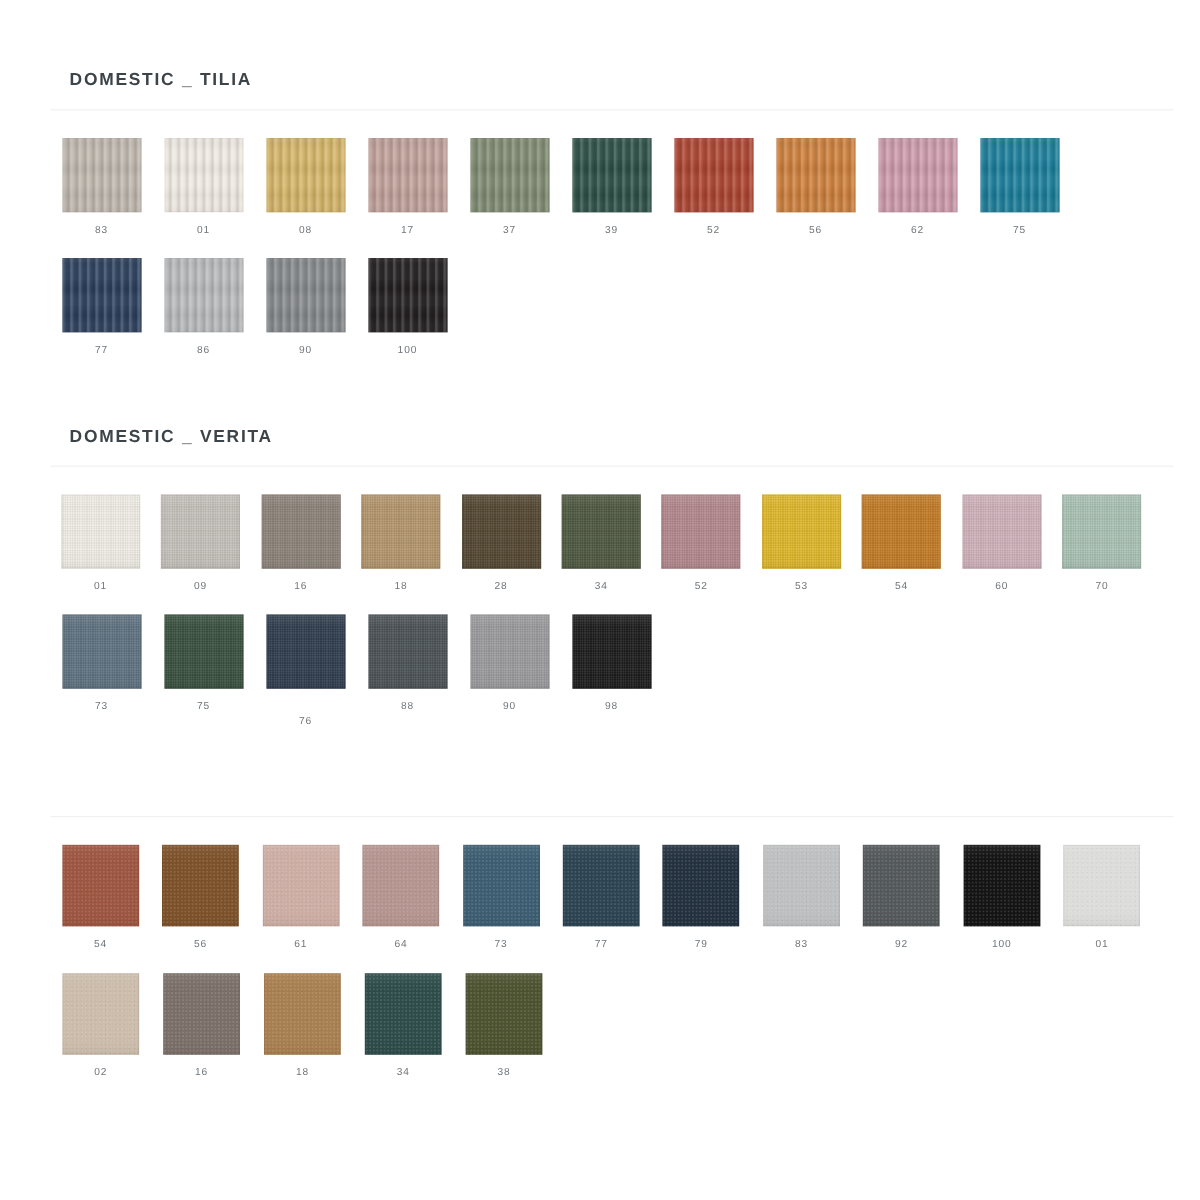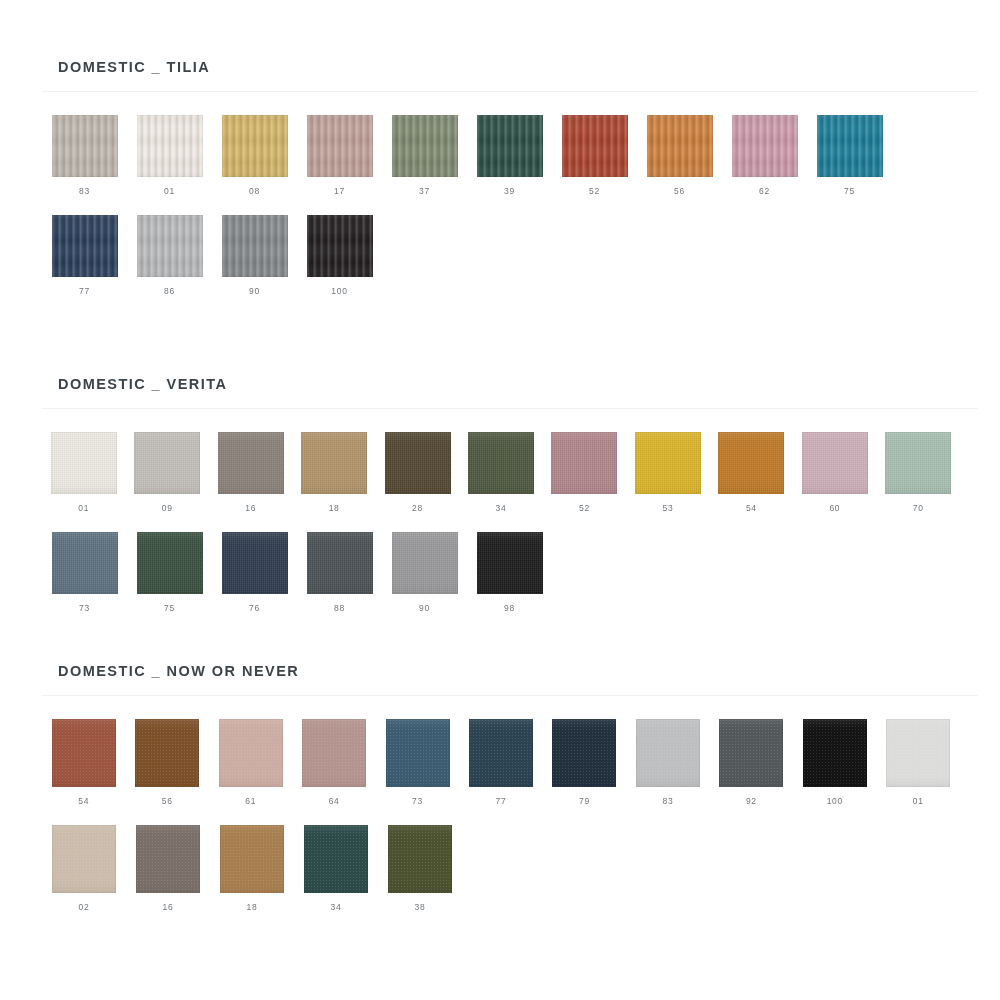--- a/index.html
+++ b/index.html
@@ -220,21 +220,21 @@
             </div>
             <div class="swatch-cell" style="width: 85px;">
               <div class="swatch-chip tex-corduroy" style="width: 66px; height: 62px; background-color: rgb(35, 31, 32);">
                 <span class="rib"></span>
               </div>
               <div class="swatch-label">100</div>
             </div>
           </div>
         </div>
       </div>
-      <div class="collection" style="position: absolute; left: 0px; top: 377px;">
+      <div class="collection" style="position: absolute; left: 0px; top: 357px;">
         <div class="collection-header">DOMESTIC _ VERITA</div>
         <div class="collection-rule"></div>
         <div class="swatch-rows">
           <div class="swatch-row">
             <div class="swatch-cell" style="width: 85px;">
               <div class="swatch-chip tex-woven" style="width: 66px; height: 62px; background-color: rgb(238, 235, 228);">
                 <span class="rib"></span>
               </div>
               <div class="swatch-label">01</div>
             </div>
@@ -305,21 +305,21 @@
                 <span class="rib"></span>
               </div>
               <div class="swatch-label">73</div>
             </div>
             <div class="swatch-cell" style="width: 85px;">
               <div class="swatch-chip tex-woven" style="width: 66px; height: 62px; background-color: rgb(57, 80, 63);">
                 <span class="rib"></span>
               </div>
               <div class="swatch-label">75</div>
             </div>
-            <div class="swatch-cell" style="width: 85px;">
+            <div class="swatch-cell" style="width: 85px; gap: 12px;">
               <div class="swatch-chip tex-woven" style="width: 66px; height: 62px; background-color: rgb(47, 61, 78);">
                 <span class="rib"></span>
               </div>
               <div class="swatch-label">76</div>
             </div>
             <div class="swatch-cell" style="width: 85px;">
               <div class="swatch-chip tex-woven" style="width: 66px; height: 62px; background-color: rgb(75, 82, 85);">
                 <span class="rib"></span>
               </div>
               <div class="swatch-label">88</div>
@@ -333,21 +333,20 @@
             <div class="swatch-cell" style="width: 85px;">
               <div class="swatch-chip tex-woven" style="width: 66px; height: 62px; background-color: rgb(29, 29, 29);">
                 <span class="rib"></span>
               </div>
               <div class="swatch-label">98</div>
             </div>
           </div>
         </div>
       </div>
       <div class="collection" style="position: absolute; left: 0px; top: 664px;">
-        <div class="collection-header">DOMESTIC _ NOW OR NEVER</div>
         <div class="collection-rule"></div>
         <div class="swatch-rows">
           <div class="swatch-row">
             <div class="swatch-cell" style="width: 84px;">
               <div class="swatch-chip tex-grain" style="width: 64px; height: 68px; background-color: rgb(156, 85, 64);">
                 <span class="rib"></span>
               </div>
               <div class="swatch-label">54</div>
             </div>
             <div class="swatch-cell" style="width: 84px;">

